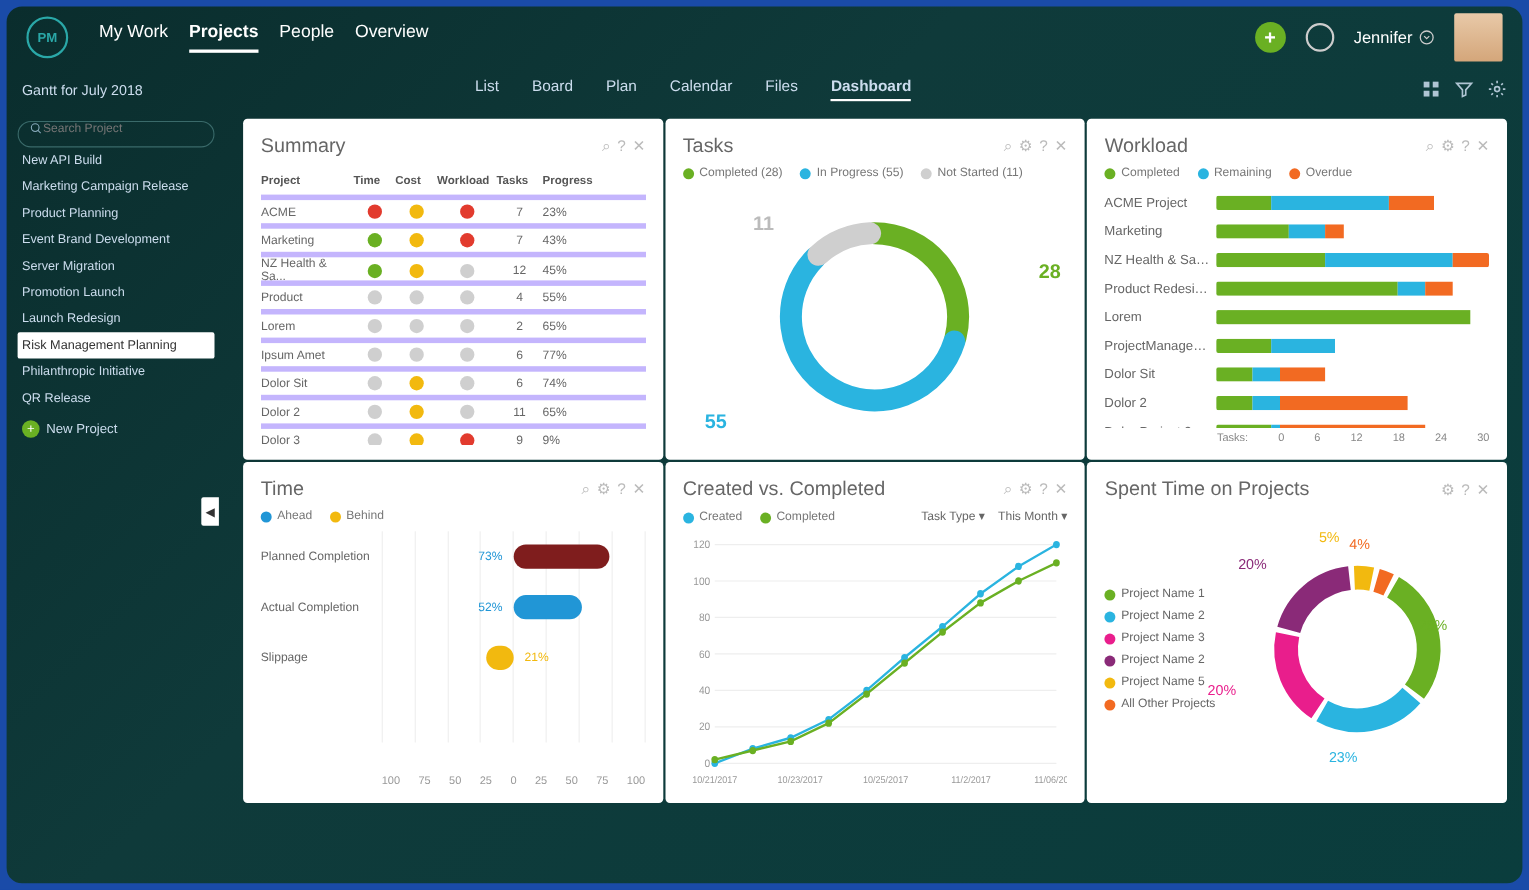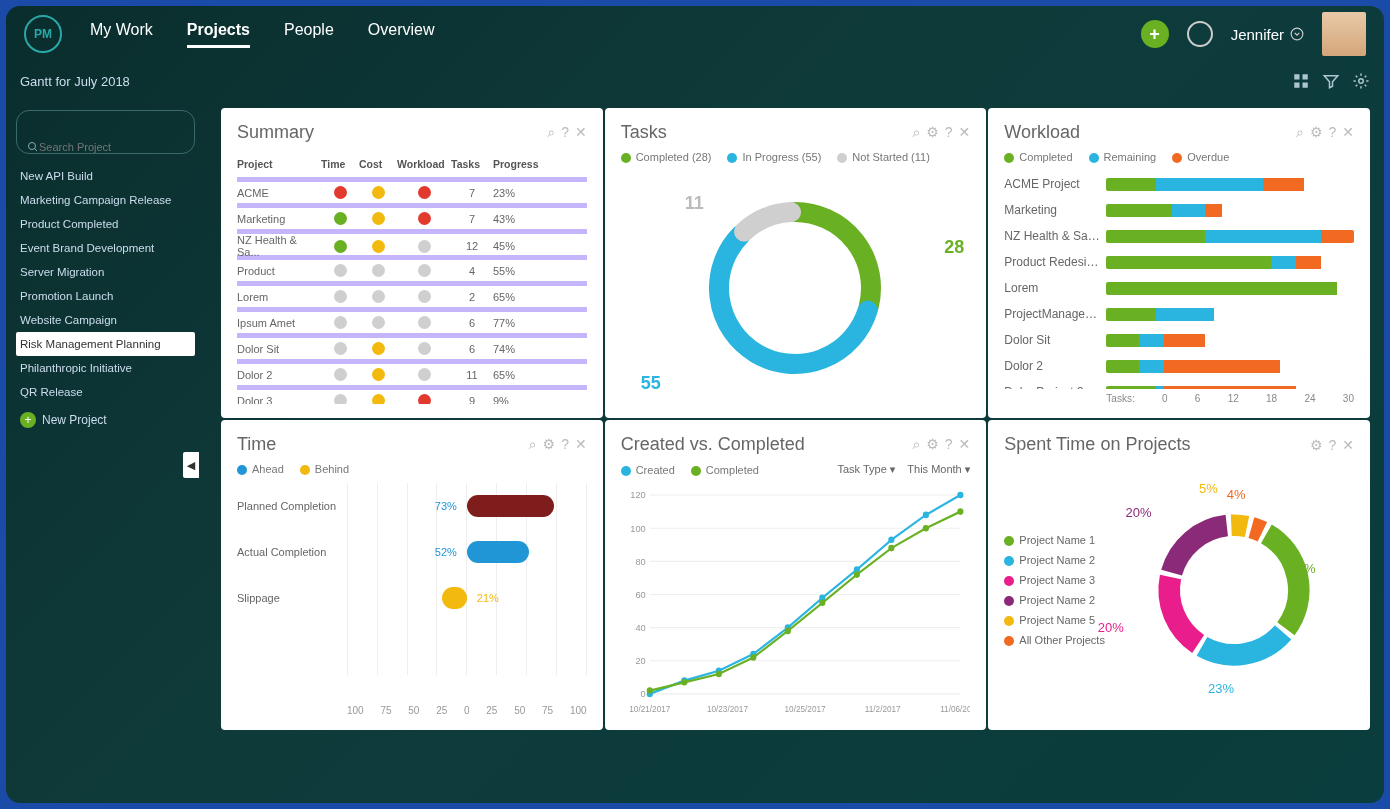--- a/index.html
+++ b/index.html
@@ -1,38 +1,38 @@
 <!DOCTYPE html>
 <html><head>
 <meta charset="utf-8">
 <style>
 *{box-sizing:border-box;margin:0;padding:0;font-family:-apple-system,Helvetica,Arial,sans-serif}
 body{background:#1a4ba8;padding:6px;width:1390px;height:809px;overflow:hidden}
 .app{width:100%;height:100%;background:linear-gradient(135deg,#0a2d2d 0%,#0f3a3a 40%,#0a3d3d 100%);border-radius:14px;overflow:hidden;position:relative;color:#fff}
 .topbar{display:flex;align-items:center;height:56px;padding:0 18px}
 .logo{width:38px;height:38px;border-radius:50%;border:2px solid #2aa8a8;display:flex;align-items:center;justify-content:center;font-weight:700;font-size:12px;color:#2aa8a8;margin-right:28px}
-.nav{display:flex;gap:34px;font-size:16px}
+.nav{display:flex;gap:19px;font-size:16px}
 .nav-item{cursor:pointer;padding-bottom:6px}
 .nav-item.active{border-bottom:3px solid #fff;font-weight:600}
 .topbar-right{margin-left:auto;display:flex;align-items:center;gap:18px}
 .add-btn{width:28px;height:28px;border-radius:50%;background:#6ab023;display:flex;align-items:center;justify-content:center;font-size:18px;font-weight:700;cursor:pointer}
 .timer-icon{width:26px;height:26px;border:2px solid #ccc;border-radius:50%;position:relative;cursor:pointer}
 .user{display:flex;align-items:center;gap:6px;font-size:15px;cursor:pointer}
 .user svg{width:14px;height:14px}
 .avatar{width:44px;height:44px;background:linear-gradient(#e8c9a8,#d4a67a);border-radius:2px}
 .subbar{display:flex;align-items:center;height:38px;padding:0 14px;font-size:13px;color:#cde}
 .subbar .title{flex:0 0 180px}
 .subnav{display:flex;gap:30px;margin:0 auto}
 .subnav-item{cursor:pointer;padding-bottom:4px;font-size:14px}
 .subnav-item.active{border-bottom:2px solid #fff;font-weight:600}
 .subbar-right{display:flex;gap:12px;margin-left:auto}
 .subbar-right .ico{width:18px;height:18px;cursor:pointer;opacity:.85}
 .main{display:flex;height:calc(100% - 94px)}
 .sidebar{width:195px;padding:10px 6px 10px 10px;font-size:12px;color:#cde;flex-shrink:0}
-.search{display:flex;align-items:flex-end;height:44px;border:1px solid #3a6a6a;border-radius:13px;padding:0 10px;margin-bottom:10px}
+.search{display:flex;align-items:flex-start;height:24px;border:1px solid #3a6a6a;border-radius:13px;padding:0 10px;}
 .search input{background:none;border:none;color:#cde;font-size:11px;outline:none;flex:1}
 .sb-item{padding:6px 4px;cursor:pointer;font-size:11.5px;white-space:nowrap;overflow:hidden;text-overflow:ellipsis}
 .sb-item.sel{background:#fff;color:#333;border-radius:2px}
 .sb-new{display:flex;align-items:center;gap:6px;padding:8px 4px;cursor:pointer;font-size:12px}
 .sb-new span:first-child{width:16px;height:16px;background:#6ab023;border-radius:50%;display:flex;align-items:center;justify-content:center;font-size:12px;color:#fff}
 .collapse{position:absolute;left:177px;top:446px;width:16px;height:26px;background:#fff;color:#333;display:flex;align-items:center;justify-content:center;font-size:11px;cursor:pointer;border-radius:2px 0 0 2px}
 .grid{flex:1;padding:8px 14px 14px 20px;display:grid;grid-template-columns:repeat(3,1fr);grid-template-rows:310px 310px;gap:2px;overflow:hidden}
 .card{background:#fff;border-radius:4px;color:#555;padding:14px 16px;display:flex;flex-direction:column;overflow:hidden;position:relative}
 .card-hdr{display:flex;align-items:center;margin-bottom:8px}
 .card-title{font-size:18px;color:#666;font-weight:400}
@@ -89,20 +89,28 @@
             <circle cx="12" cy="12" r="10" fill="none" stroke="#ccc" stroke-width="2"></circle>
             <path d="M8 10l4 4 4-4" fill="none" stroke="#ccc" stroke-width="2"></path>
           </svg>
       </div>
       <div class="avatar"></div>
     </div>
   </div>
 
   <div class="subbar">
     <div class="title">Gantt for July 2018</div>
+    <div class="subnav" id="subnav">
+        <div class="subnav-item">List</div>
+        <div class="subnav-item">Board</div>
+        <div class="subnav-item">Plan</div>
+        <div class="subnav-item">Calendar</div>
+        <div class="subnav-item">Files</div>
+        <div class="subnav-item active">Dashboard</div>
+      </div>
     <div class="subbar-right">
       <svg class="ico" viewBox="0 0 24 24">
           <rect x="3" y="3" width="7" height="7" fill="#cde"></rect>
           <rect x="14" y="3" width="7" height="7" fill="#cde"></rect>
           <rect x="3" y="14" width="7" height="7" fill="#cde"></rect>
           <rect x="14" y="14" width="7" height="7" fill="#cde"></rect>
         </svg>
       <svg class="ico" viewBox="0 0 24 24">
           <path d="M3 5h18l-7 8v6l-4 2v-8z" fill="none" stroke="#cde" stroke-width="2"></path>
         </svg>
@@ -118,25 +126,25 @@
       <div class="search">
         <svg width="12" height="12" viewBox="0 0 24 24">
             <circle cx="10" cy="10" r="7" fill="none" stroke="#8ab" stroke-width="2"></circle>
             <path d="M15 15l5 5" stroke="#8ab" stroke-width="2"></path>
           </svg>
         <input placeholder="Search Project" style="">
       </div>
       <div id="sb-items">
           <div class="sb-item">New API Build</div>
           <div class="sb-item">Marketing Campaign Release</div>
-          <div class="sb-item">Product Completed</div>
+          <div class="sb-item">Product Planning</div>
           <div class="sb-item">Event Brand Development</div>
           <div class="sb-item">Server Migration</div>
           <div class="sb-item">Promotion Launch</div>
-          <div class="sb-item">Website Campaign</div>
+          <div class="sb-item">Launch Redesign</div>
           <div class="sb-item sel">Risk Management Planning</div>
           <div class="sb-item">Philanthropic Initiative</div>
           <div class="sb-item">QR Release</div>
         </div>
       <div class="sb-new">
           <span>+</span>
           <span>New Project</span>
         </div>
     </div>
     <div class="collapse">◀</div>

